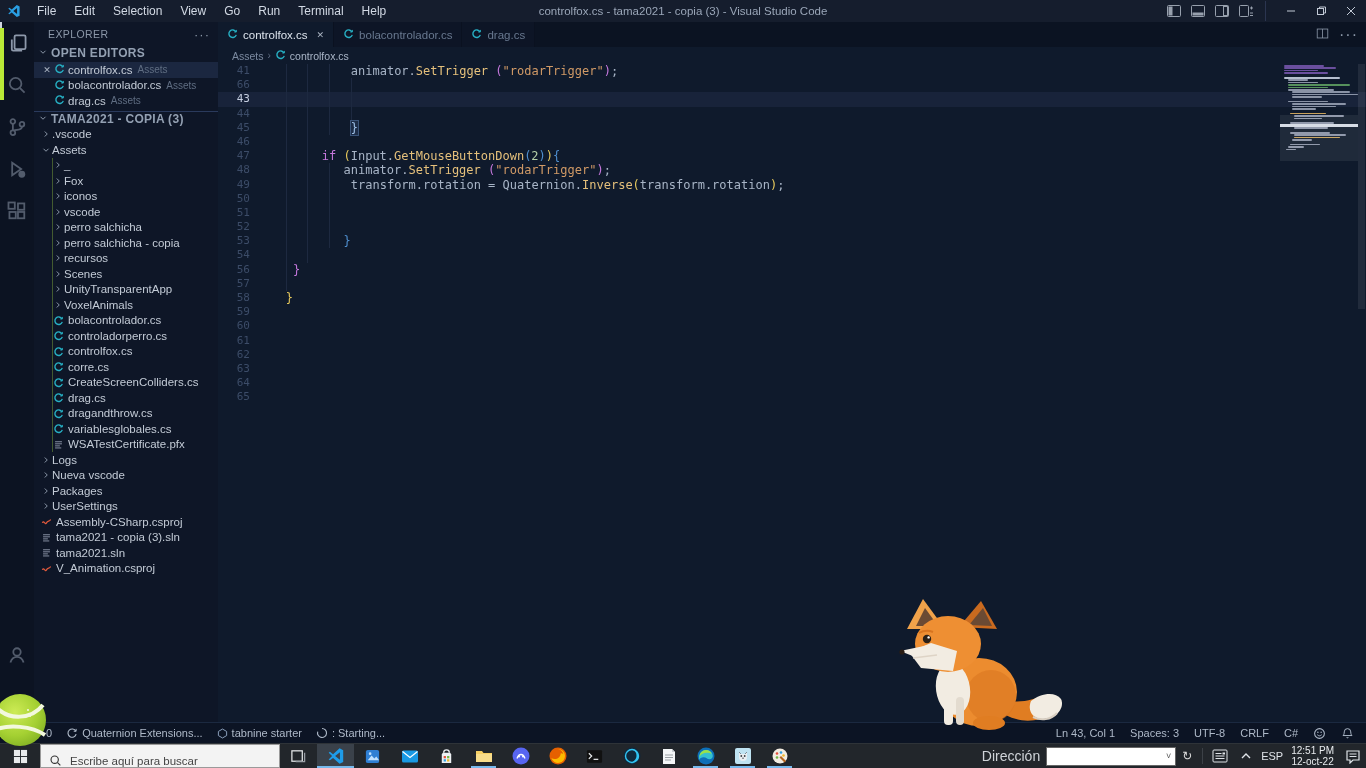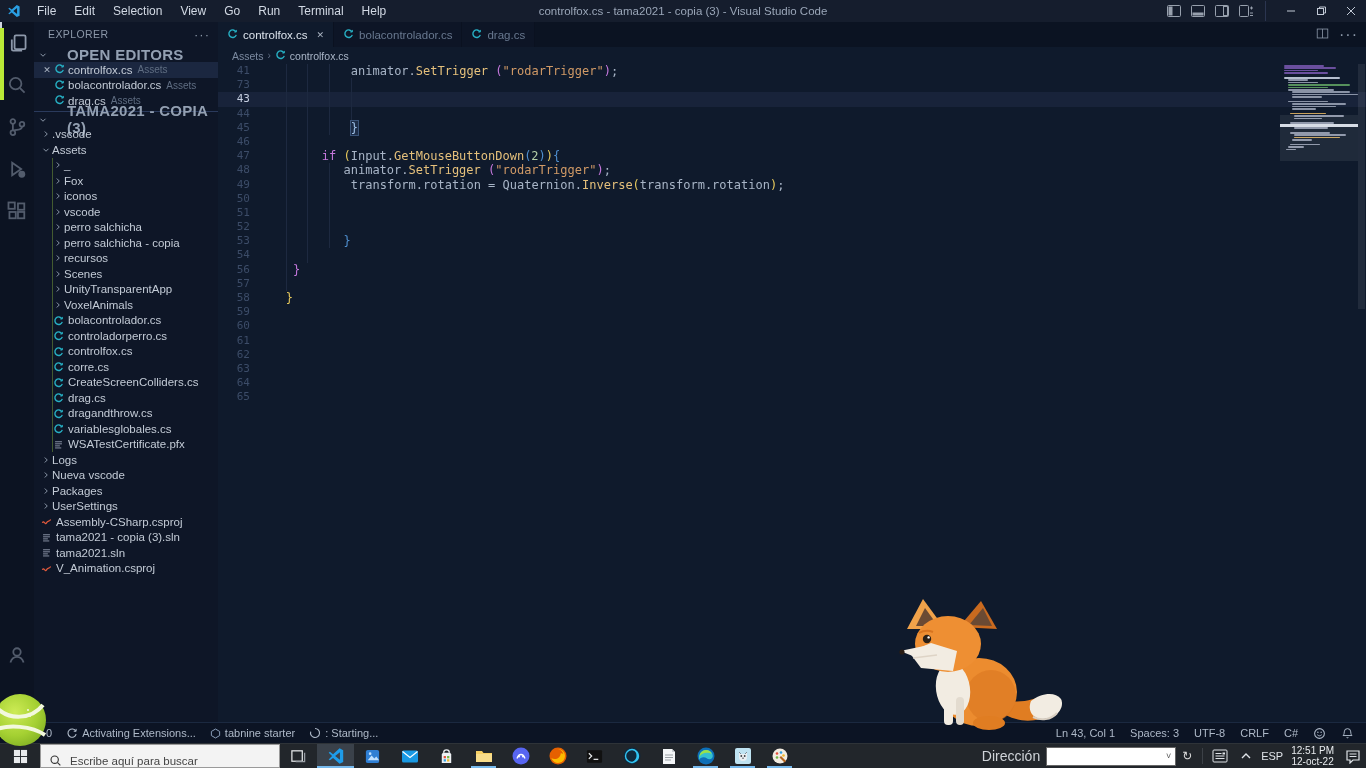--- a/index.html
+++ b/index.html
@@ -21,21 +21,21 @@
   
   .activitybar { position:absolute; left:0; top:22px; width:34px; height:700px; background:#0c1322; display:flex; flex-direction:column; align-items:center; z-index:3; }
   .ab-item { width:34px; height:42px; display:flex; align-items:center; justify-content:center; opacity:.55; position:relative; }
   .ab-item.active { opacity:1; border-left:2px solid #cfd6e0; }
   .ab-bottom { margin-top:auto; margin-bottom:46px; }
 
   
   .sidebar { position:absolute; left:34px; top:22px; width:184px; height:700px; background:#0e1627; color:#b9c2ce; z-index:2; display:flex; flex-direction:column; }
   .sb-header { height:24px; display:flex; align-items:center; padding:0 8px 0 14px; font-size:10.5px; letter-spacing:.4px; color:#8b97a8; }
   .sb-header .more { margin-left:auto; color:#8b97a8; font-size:13px; letter-spacing:1px; }
-  .sec-title { height:16px; display:flex; align-items:center; gap:19px; font-size:15px; font-weight:bold; color:#93a0b2; letter-spacing:.3px; padding-left:4px; }
+  .sec-title { height:16px; display:flex; align-items:flex-start; gap:3px; font-size:12px; font-weight:bold; color:#93a0b2; letter-spacing:.3px; padding-left:4px; }
   .oe-row { height:15.5px; display:flex; align-items:center; font-size:11.5px; color:#c3cbd6; padding-left:6px; white-space:nowrap; }
   .oe-row.active { background:#1b2740; }
   .oe-close { width:14px; font-size:9px; color:#aab4c2; text-align:center; }
   .oe-row .lbl { margin-left:3px; }
   .oe-row .detail, .tree-row .detail { color:#5f6d82; font-size:10px; margin-left:5px; }
   .oe-divider { height:1px; background:#2a3a5c; margin-top:2px; }
   .tree { flex:1; overflow:hidden; position:relative; }
   .tree-row { height:15.5px; display:flex; align-items:center; font-size:11.5px; color:#c3cbd6; white-space:nowrap; position:relative; }
   .tree-row .chev { width:12px; text-align:center; color:#8b97a8; flex:none; display:flex; align-items:center; justify-content:center; }
   .tree-row .fic { width:13px; flex:none; display:flex; align-items:center; justify-content:center; margin-right:3px; }
@@ -560,21 +560,21 @@
           </svg></span>
       <span style="color:#aab6c8;">controlfox.cs</span>
     </div>
     <div class="codewrap" id="codewrap">
       <div id="codelines">
           <div class="code-line">
             <span class="gut">41</span>
             <span class="lcontent"><span class="gl" style="left:21.7px"></span><span class="gl" style="left:43.4px"></span><span class="gl" style="left:65.1px"></span><span style="padding-left:86.8px; display:inline-block;"><span class="tk-id">animator</span><span class="tk-id">.</span><span class="tk-fn">SetTrigger</span><span class="tk-id"> </span><span class="tk-p2">(</span><span class="tk-str">"rodarTrigger"</span><span class="tk-p2">)</span><span class="tk-id">;</span></span></span>
           </div>
           <div class="code-line">
-            <span class="gut">73</span>
+            <span class="gut">66</span>
             <span class="lcontent"><span class="gl" style="left:21.7px"></span><span class="gl" style="left:43.4px"></span><span class="gl" style="left:65.1px"></span><span class="gl" style="left:86.8px"></span><span style="padding-left:0.0px; display:inline-block;"></span></span>
           </div>
           <div class="code-line current">
             <span class="gut">43</span>
             <span class="lcontent"><span class="gl" style="left:21.7px"></span><span class="gl" style="left:43.4px"></span><span class="gl" style="left:65.1px"></span><span class="gl" style="left:86.8px"></span><span style="padding-left:0.0px; display:inline-block;"></span></span>
           </div>
           <div class="code-line">
             <span class="gut">44</span>
             <span class="lcontent"><span class="gl" style="left:21.7px"></span><span class="gl" style="left:43.4px"></span><span class="gl" style="left:65.1px"></span><span class="gl" style="left:86.8px"></span><span style="padding-left:0.0px; display:inline-block;"></span></span>
           </div>
@@ -708,21 +708,21 @@
   <div class="statusbar">
     <div class="st-left" id="st-left">
         <span class="st-item">
           <span>0</span>
         </span>
         <span class="st-item">
           <svg width="12" height="12" viewBox="0 0 16 16">
             <path d="M13 5.5A5.5 5.5 0 1 0 13.5 9.5" stroke="#aeb9c8" stroke-width="1.5" fill="none"></path>
             <path d="M13.5 2.5v3.2h-3.2" fill="none" stroke="#aeb9c8" stroke-width="1.3"></path>
           </svg>
-          <span>Activating Extensions...</span>
+          <span>Quaternion Extensions...</span>
         </span>
         <span class="st-item">
           <svg width="11" height="11" viewBox="0 0 16 16">
             <path d="M8 1.5 14 5v6L8 14.5 2 11V5Z" stroke="#8fa3c0" stroke-width="1.4" fill="none"></path>
           </svg>
           <span>tabnine starter</span>
         </span>
         <span class="st-item">
           <svg width="12" height="12" viewBox="0 0 16 16">
             <path d="M8 2a6 6 0 1 1-5.7 4.2" stroke="#aeb9c8" stroke-width="1.5" fill="none"></path>

